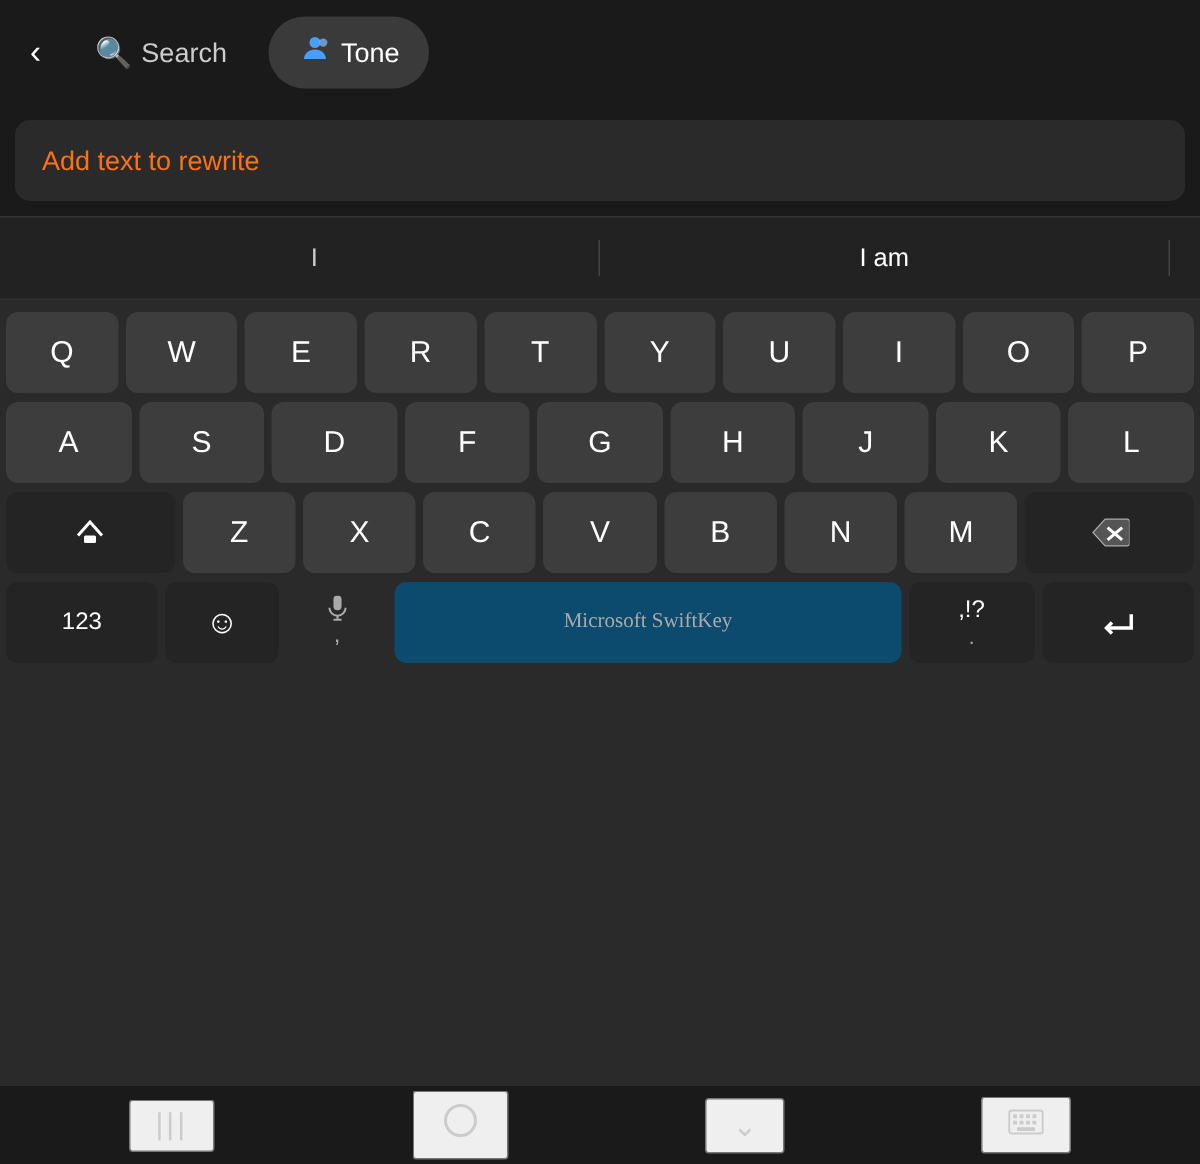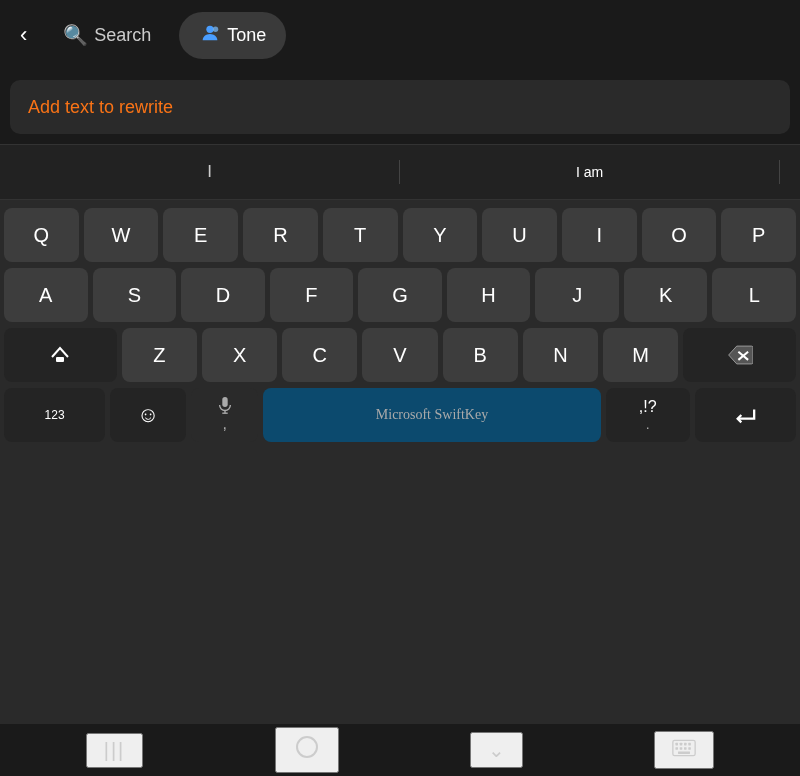--- a/index.html
+++ b/index.html
@@ -83,21 +83,21 @@
     .suggestion {
       color: #ccc;
       font-size: 17px;
       flex: 1;
       text-align: center;
       cursor: pointer;
     }
     .suggestion.main {
       color: #fff;
       font-weight: 500;
-      font-size: 14px;
+      font-size: 17px;
     }
     .suggestion-divider {
       width: 1px;
       height: 24px;
       background: #444;
     }
 
     
     .keyboard {
       background: #2a2a2a;
@@ -144,21 +144,21 @@
       font-family: Liberation Serif, serif;
     }
     .key.shift-key {
       background: #242424;
     }
     .key.backspace-key {
       background: #242424;
     }
     .key.num-key {
       background: #242424;
-      font-size: 12px;
+      font-size: 16px;
     }
     .key.emoji-key {
       background: #242424;
       font-size: 22px;
     }
     .key.mic-key {
       background: #2a2a2a;
       flex: 0.8;
       flex-direction: column;
       font-size: 12px;

